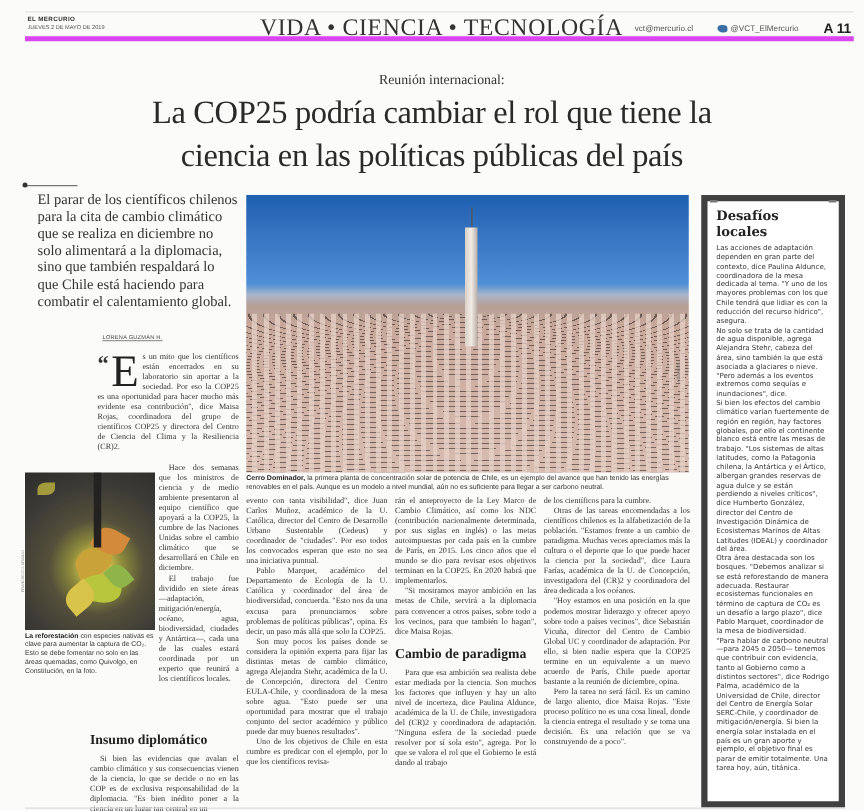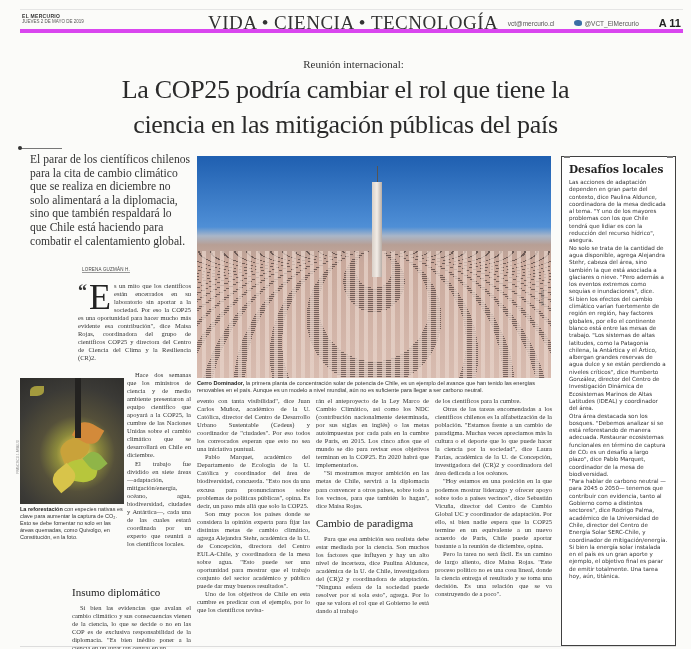--- a/index.html
+++ b/index.html
@@ -21,21 +21,21 @@
 
   .rule-dot { position: absolute; left: 20px; top: 148px; width: 42px; height: 1px; background: #777; }
   .rule-dot::before { content: ""; position: absolute; left: -2px; top: -2px; width: 4px; height: 4px; border-radius: 50%; background: #333; }
 
   .lead { position: absolute; left: 30px; top: 153px; width: 160px; font-family: "Liberation Serif", serif; font-size: 11.6px; line-height: 13.6px; color: #333; }
   .byline { position: absolute; left: 82px; top: 267px; font-family: "Liberation Sans", sans-serif; font-size: 4.5px; color: #444; border-bottom: 1px solid #999; letter-spacing: .2px; }
 
   .col { position: absolute; font-family: "Liberation Serif", serif; font-size: 6.5px; line-height: 8.05px; color: #333; text-align: justify; hyphens: auto; }
   .col p { text-indent: 8px; }
   .col p.noind { text-indent: 0; }
-  .col h3 { font-family: "Liberation Serif", serif; font-weight: normal; font-size: 11px; line-height: 14px; color: #222; margin: 6px 0 5px 0; text-indent: 0; }
+  .col h3 { font-family: "Liberation Serif", serif; font-weight: bold; font-size: 11px; line-height: 14px; color: #222; margin: 6px 0 5px 0; text-indent: 0; }
 
   .dropcap { float: left; font-size: 36px; line-height: 28px; margin: 1px 3px 0 0; font-family: "Liberation Serif", serif; color: #222; }
   .quote-mark { float: left; font-size: 18px; line-height: 14px; margin: 2px 2px 0 0; font-weight: bold; color: #333; }
 
   .photo-main { position: absolute; left: 197px; top: 156px; width: 354px; height: 222px; overflow: hidden; background: linear-gradient(#1f5fb0 0%, #4f8fd6 32%, #a9b6c8 36%, #b79f95 40%, #c9a99c 48%, #d8bcb0 100%); }
   .photo-credit-v { position: absolute; left: 541px; top: 290px; font-size: 3.5px; color: #777; writing-mode: vertical-rl; transform: rotate(180deg); font-family: "Liberation Sans", sans-serif; }
   .tower { position: absolute; left: 175px; top: 26px; width: 10px; height: 95px; background: linear-gradient(90deg, #d9d0c8, #f2ece6, #b7ada6); }
   .tower-mast { position: absolute; left: 180px; top: 10px; width: 1px; height: 18px; background: #555; }
   .field { position: absolute; left: 0; right: 0; top: 95px; bottom: 0;
     background:
@@ -47,21 +47,21 @@
   }
   .photo-caption { position: absolute; left: 197px; top: 380px; width: 354px; font-family: "Liberation Sans", sans-serif; font-size: 5.6px; line-height: 7px; color: #333; }
   .photo-caption b { color: #222; }
 
   .photo-small { position: absolute; left: 20px; top: 378px; width: 104px; height: 126px; overflow: hidden; background: radial-gradient(circle at 55% 60%, #c8b64a 0 12%, #8c8a3c 22%, #55503a 40%, #3b3a36 70%, #2d2c2a 100%); }
   .leaf { position: absolute; border-radius: 50% 0 50% 0; }
   .photo-small-credit { position: absolute; left: 16px; top: 440px; font-size: 3px; color: #888; writing-mode: vertical-rl; transform: rotate(180deg); font-family: "Liberation Sans", sans-serif; }
   .small-caption { position: absolute; left: 20px; top: 506px; width: 104px; font-family: "Liberation Sans", sans-serif; font-size: 5.5px; line-height: 6.9px; color: #333; }
   .small-caption b { color: #222; }
 
-  .sidebar { position: absolute; left: 561px; top: 156px; width: 115px; height: 490px; border: 1px solid #404040; background: #fff; padding: 6px 7px; }
+  .sidebar { position: absolute; left: 561px; top: 156px; width: 115px; height: 490px; border: 5px solid #404040; background: #fff; padding: 6px 7px; }
   .sidebar::before, .sidebar::after { content: ""; position: absolute; top: -1px; width: 6px; height: 2px; background: #777; }
   .sidebar::before { left: 2px; } .sidebar::after { right: 2px; }
   .sidebar h2 { font-family: "DejaVu Serif", serif; font-weight: bold; font-size: 10.5px; line-height: 13px; color: #222; margin-bottom: 3px; }
   .sidebar p { font-family: "DejaVu Sans", sans-serif; font-size: 5.6px; line-height: 7.3px; color: #333; }
 
   .bottom-rule { position: absolute; left: 20px; right: 15px; top: 646px; height: 1px; background: #ddd; }
 </style>
 </head>
 <body>
 
@@ -77,21 +77,21 @@
       <span class="tw-icon"></span>
       <span>@VCT_ElMercurio</span>
     </span>
     <span class="page-num">A 11</span>
   </div>
 </header>
 
 <div class="kicker">Reunión internacional:</div>
 <h1 class="headline">
   <span>La COP25 podría cambiar el rol que tiene la</span><br>
-  <span>ciencia en las mitigación públicas del país</span>
+  <span>ciencia en las políticas públicas del país</span>
 </h1>
 
 <div class="rule-dot"></div>
 <div class="lead">El parar de los científicos chilenos para la cita de cambio climático que se realiza en diciembre no solo alimentará a la diplomacia, sino que también respaldará lo que Chile está haciendo para combatir el calentamiento global.</div>
 <div class="byline">LORENA GUZMÁN H.</div>
 
 <div class="col" style="left:78px; top:282px; width:113px;">
   <p class="noind">
     <span class="quote-mark">“</span><span class="dropcap">E</span><span>s un mito que los científicos están encerrados en su laboratorio sin aportar a la sociedad. Por eso la COP25 es una oportunidad para hacer mucho más evidente esa contribución", dice Maisa Rojas, coordinadora del grupo de científicos COP25 y directora del Centro de Ciencia del Clima y la Resiliencia (CR)2.</span>
   </p>

